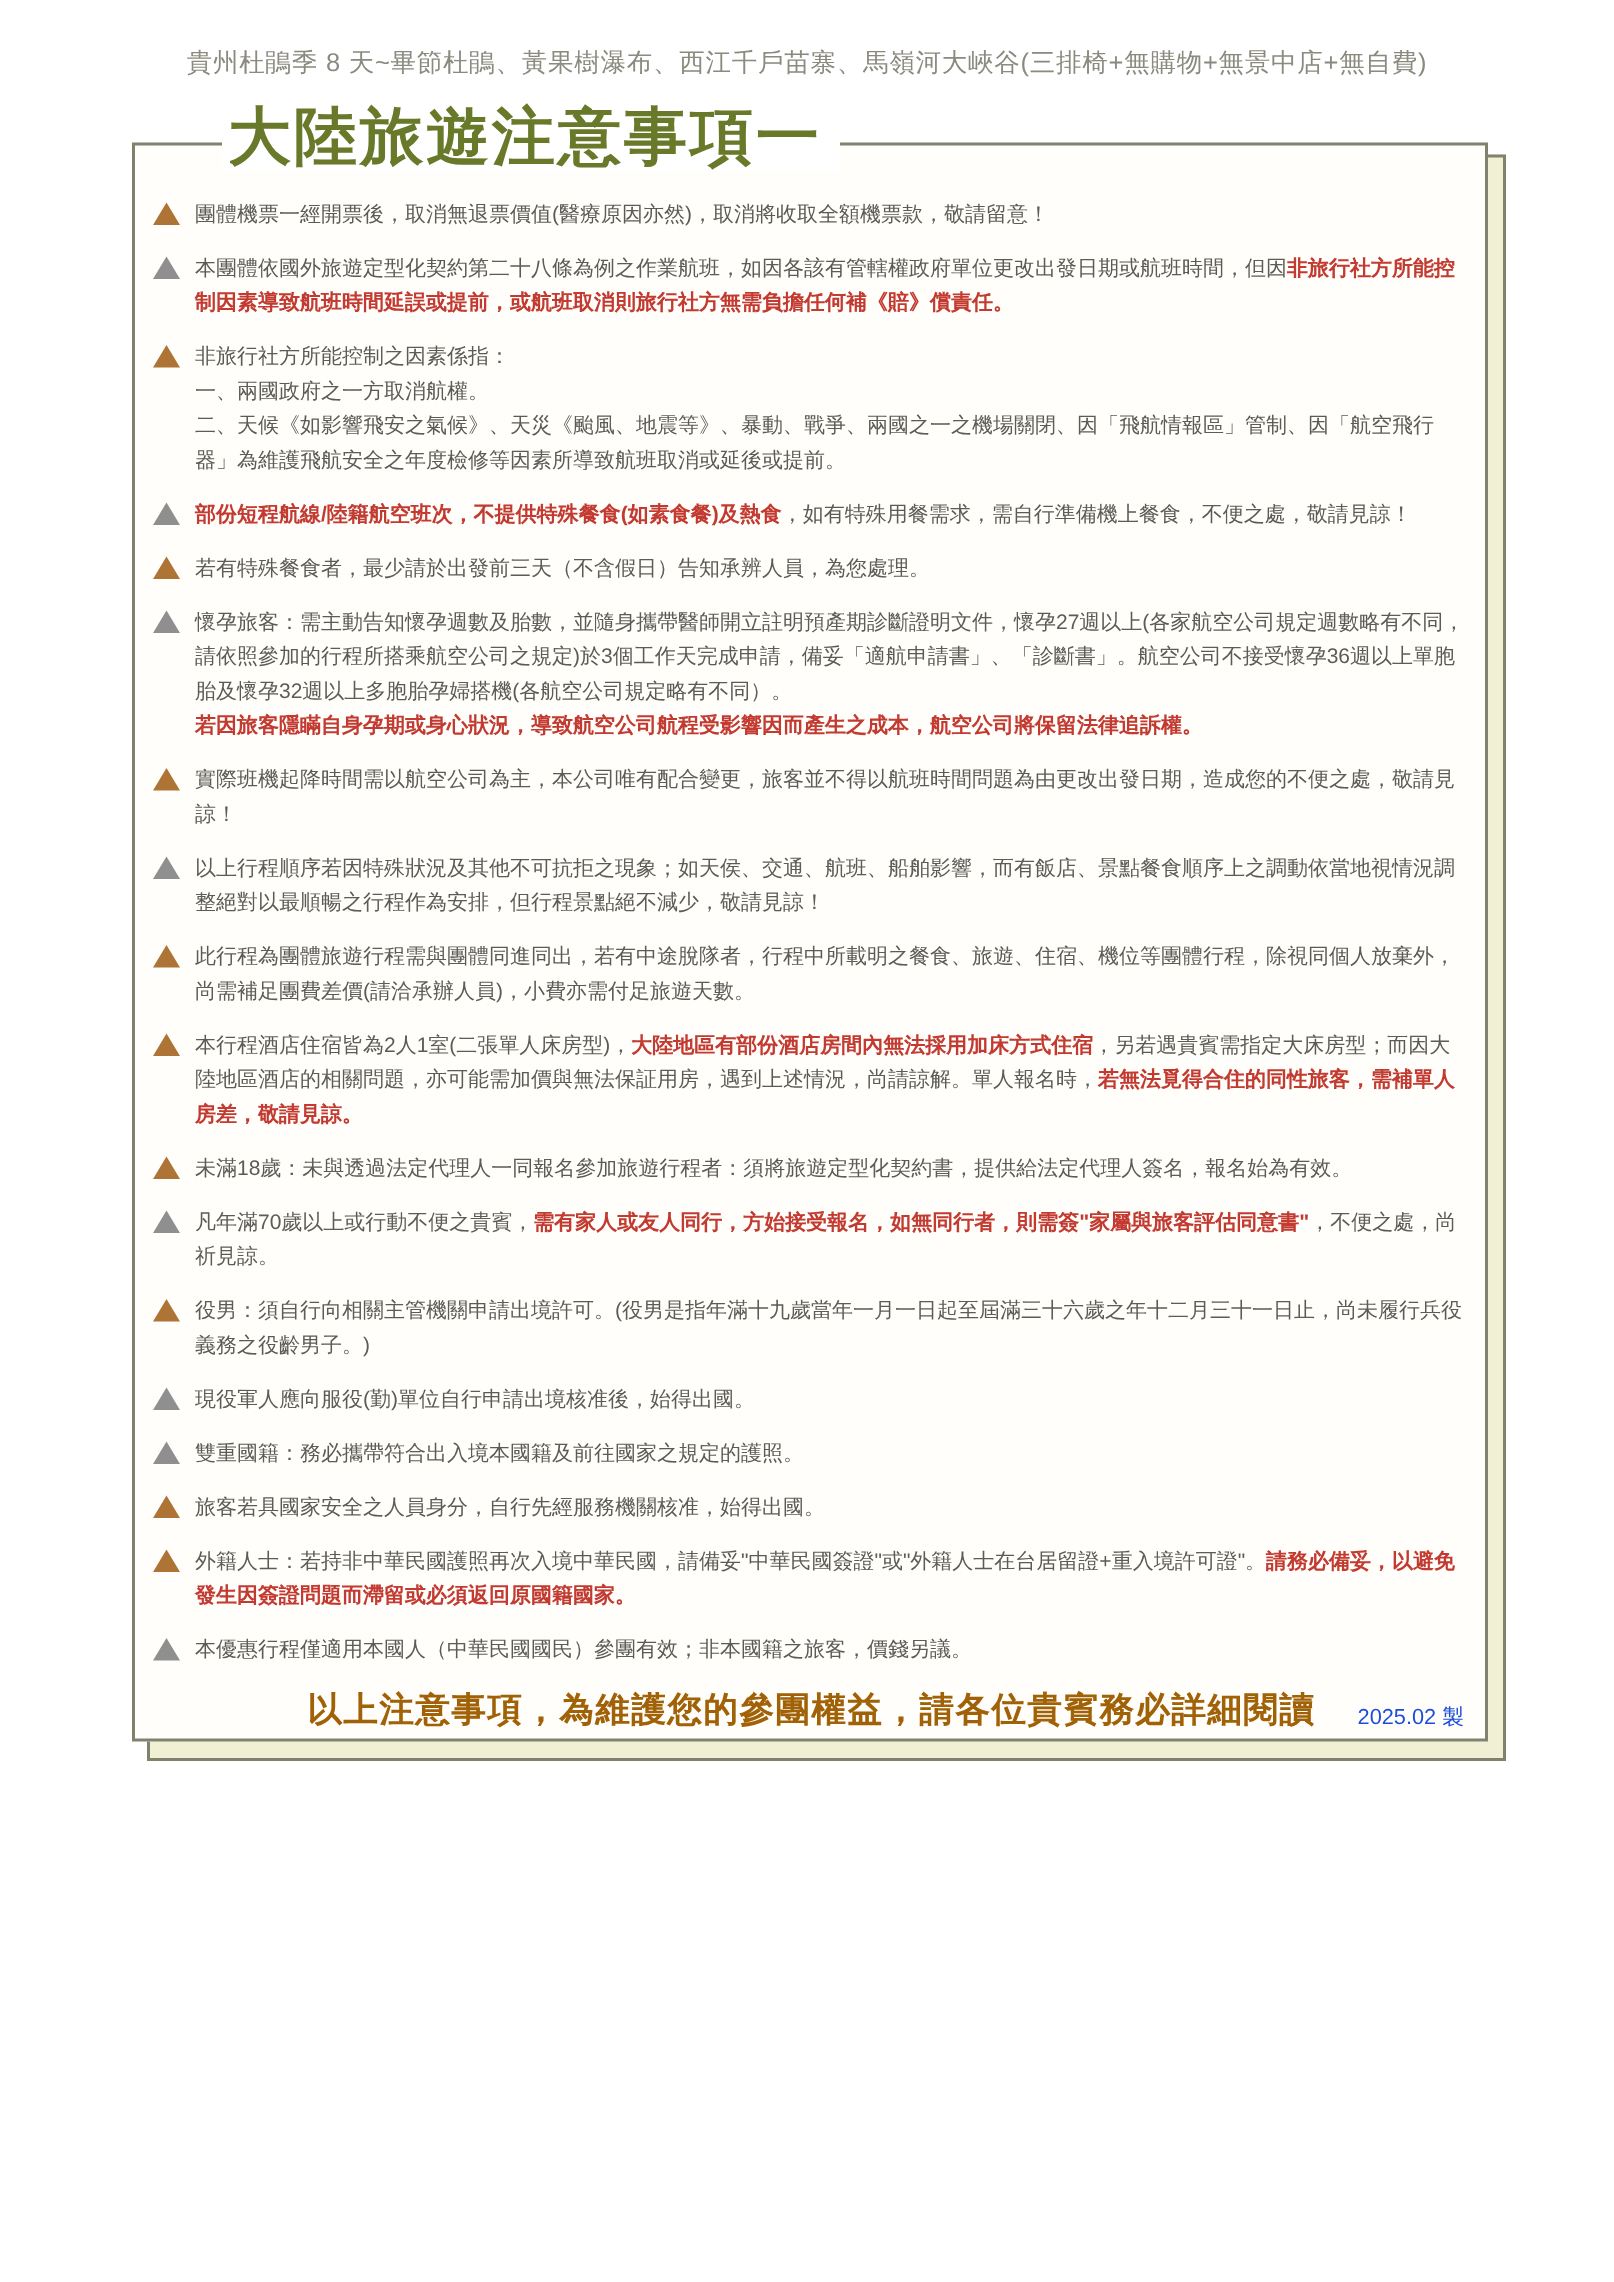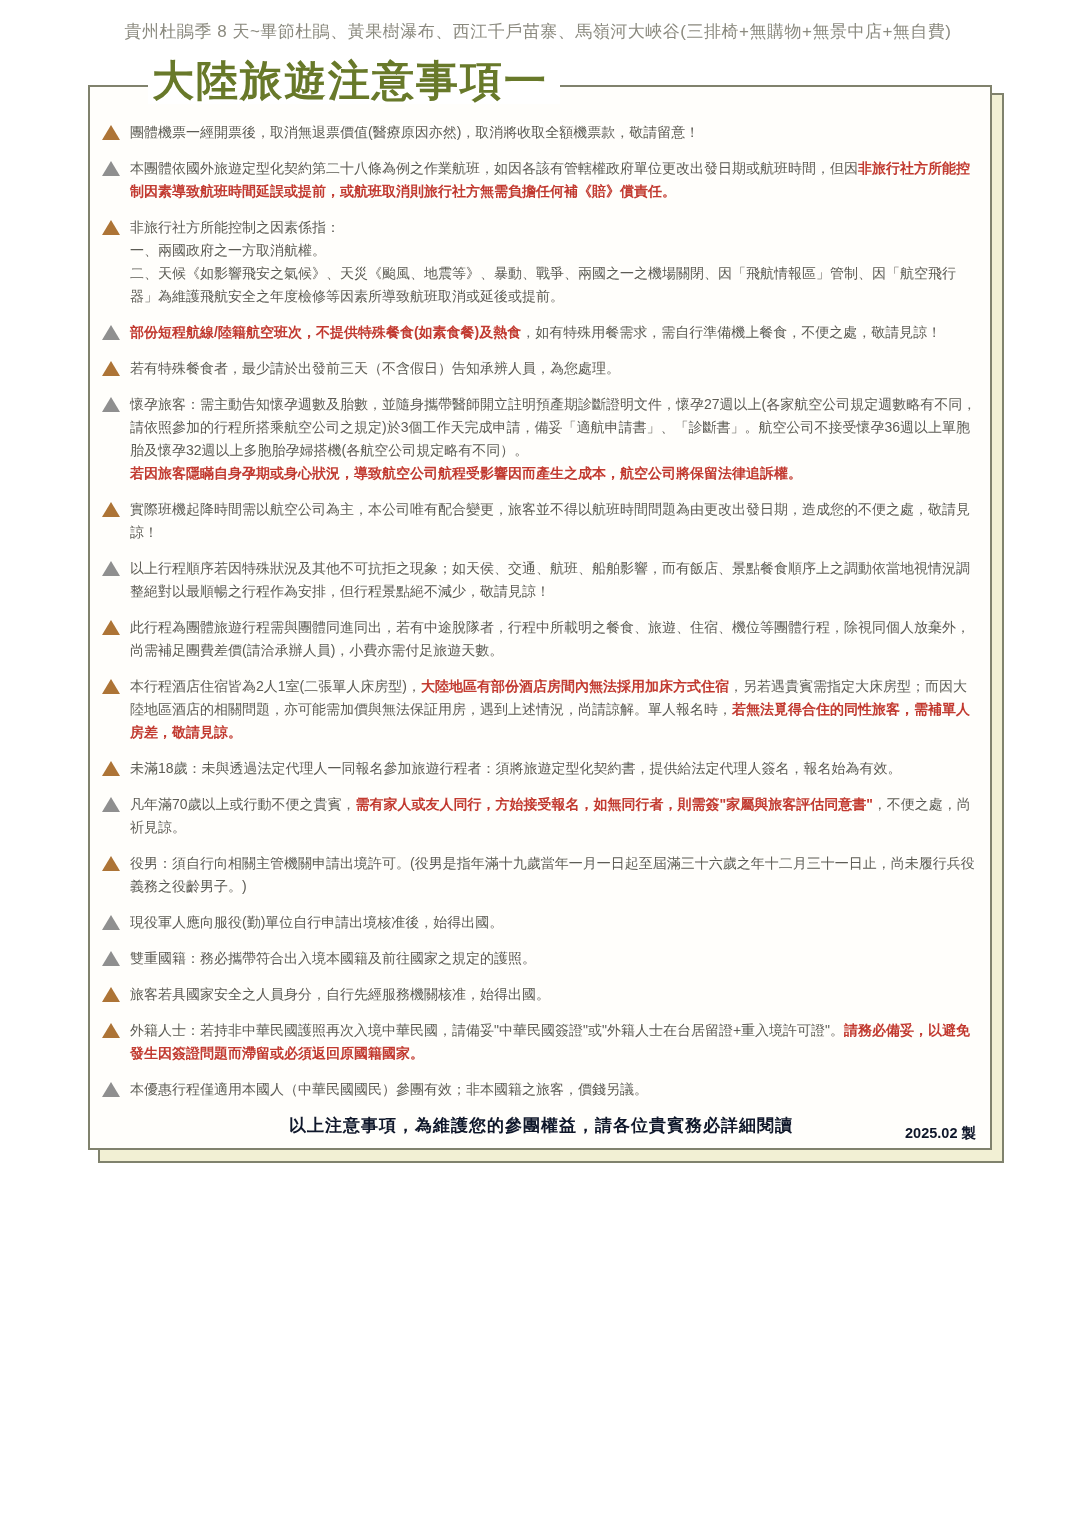--- a/index.html
+++ b/index.html
@@ -4,21 +4,21 @@
 <style>
   html, body {
     margin: 0;
     padding: 0;
     background: #ffffff;
     width: 1076px;
     min-height: 1521px;
     font-family: "Liberation Sans", "DejaVu Sans", sans-serif;
   }
   .page-header {
-    padding-top: 20px;
+    padding-top: 30px;
     text-align: center;
     font-size: 17px;
     color: #8b8a7f;
     letter-spacing: 0.5px;
   }
   .sheet-area {
     position: relative;
     margin: 42px 0 60px 88px;
     width: 916px;
   }
@@ -74,33 +74,32 @@
   .item-text { flex: 1; }
   .seg { white-space: pre-wrap; }
   .seg.red { color: #c23a30; font-weight: bold; }
   .footer-row {
     position: relative;
     text-align: center;
     margin: 10px 0 4px 0;
     min-height: 30px;
   }
   .footer-red {
-    font-size: 17px;
+    font-size: 23px;
     font-weight: bold;
-    color: #0f172a;
+    color: #a16207;
     letter-spacing: 1px;
     margin-top: 48px;
   }
   .made-label {
     position: absolute;
     right: 4px;
     bottom: 1px;
     font-size: 14.5px;
-    color: #0f172a;
-    font-weight: bold;
+    color: #1d4ed8;
   }
 </style>
 </head>
 <body>
 
 <div class="page-header">貴州杜鵑季 8 天~畢節杜鵑、黃果樹瀑布、西江千戶苗寨、馬嶺河大峽谷(三排椅+無購物+無景中店+無自費)</div>
 
 <div class="sheet-area">
   <div class="sheet-shadow"></div>
   <div class="sheet">

